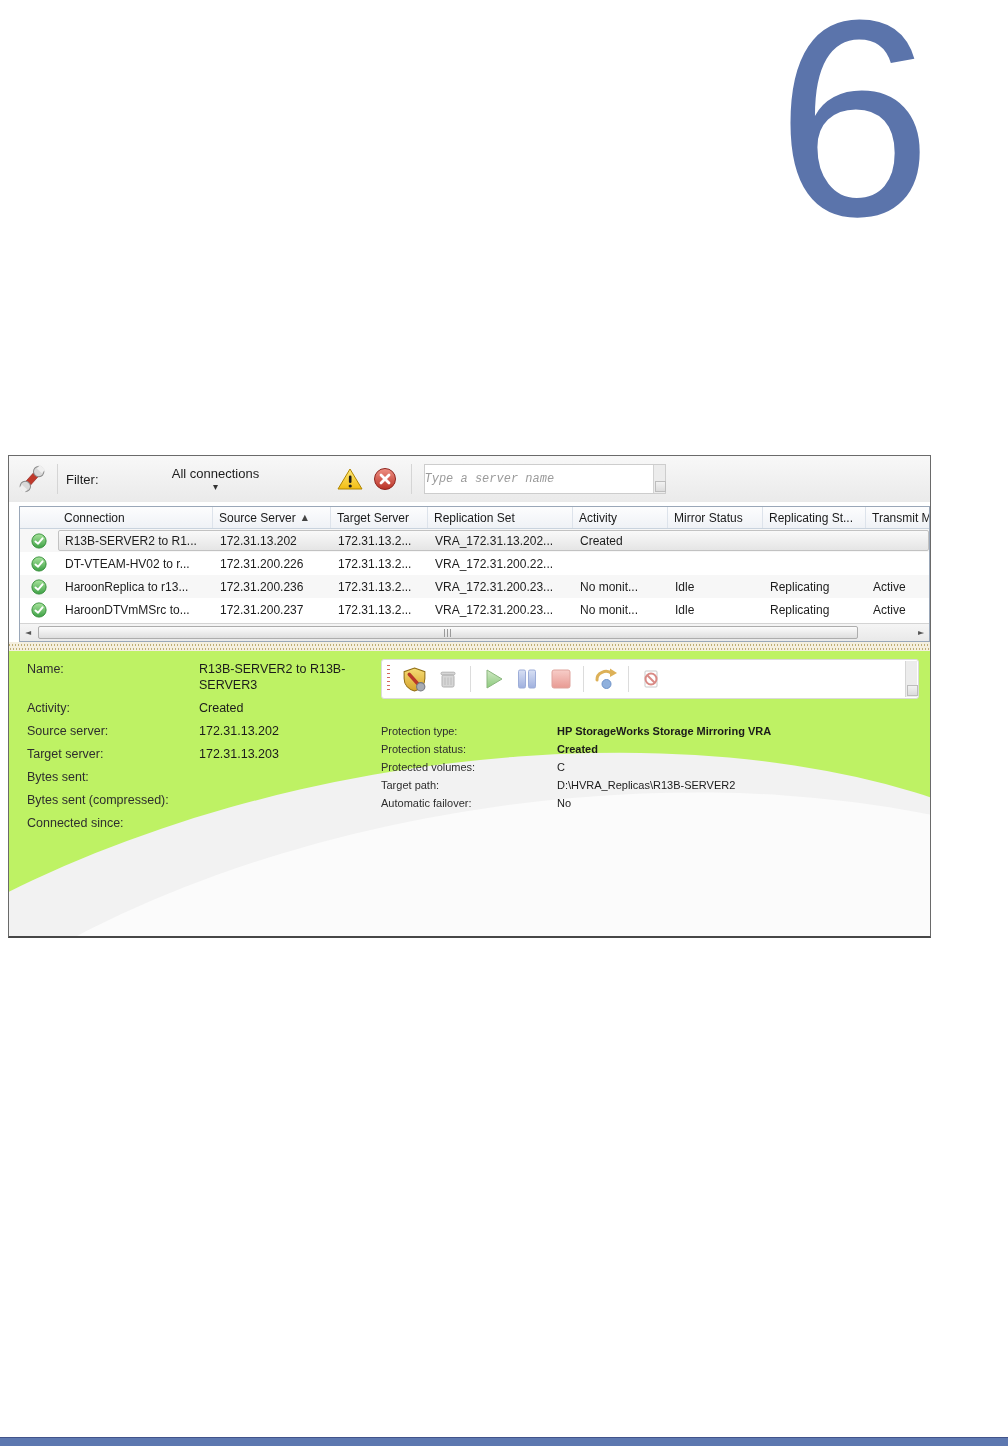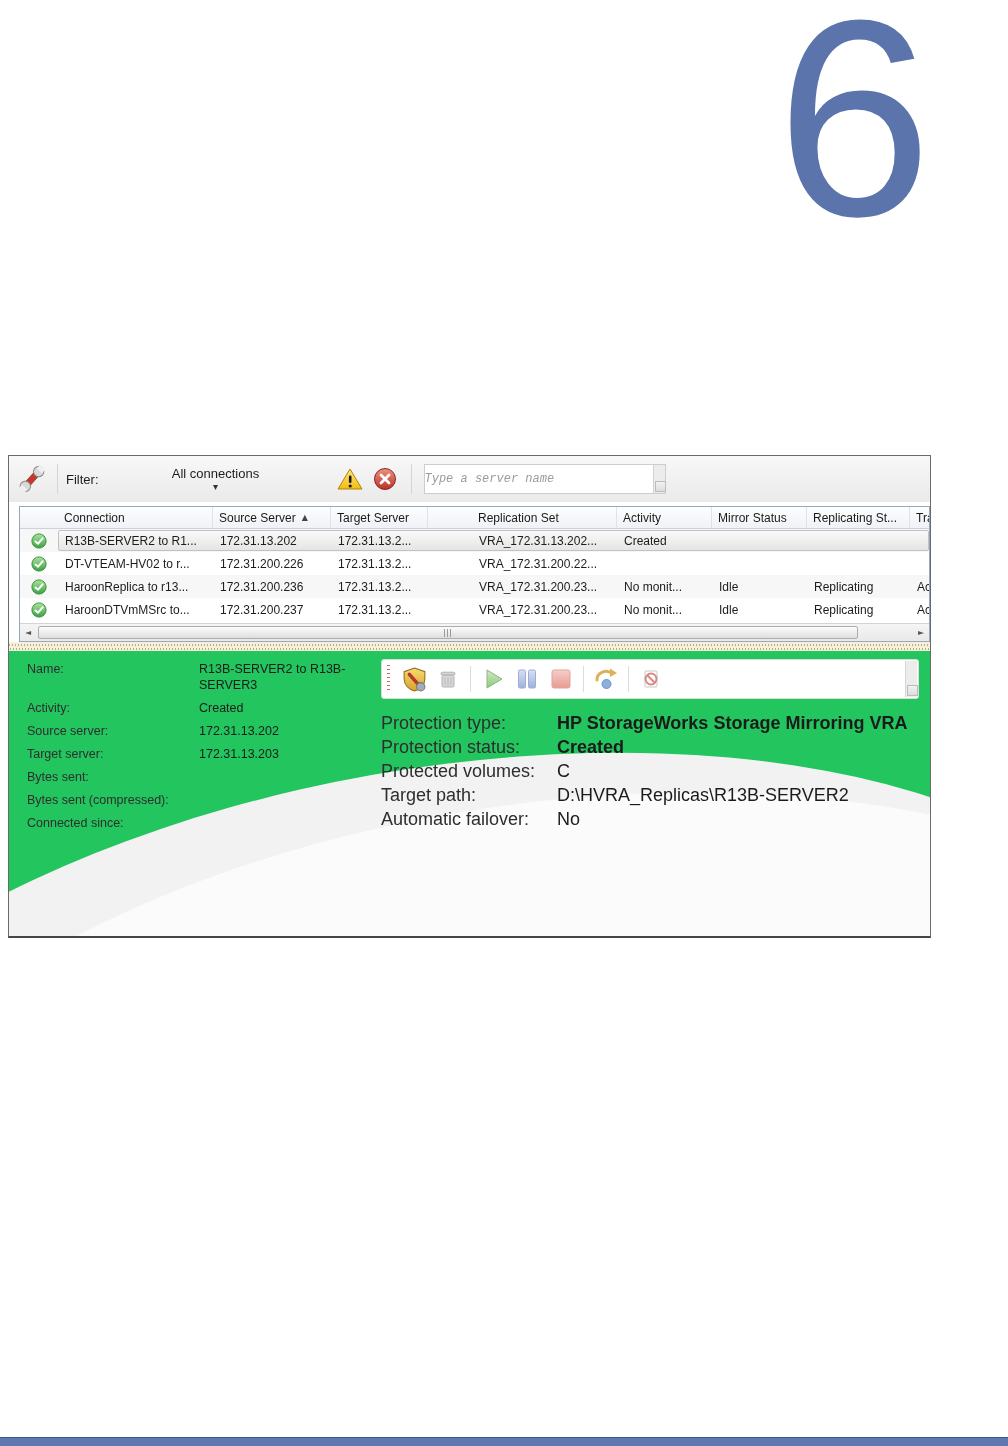--- a/index.html
+++ b/index.html
@@ -60,21 +60,21 @@
   .ghead { display:flex; height:22px; background:linear-gradient(#fdfdfe,#eff2f6); border-bottom:1px solid #c9d3de; }
   .hc {
     font-size:12px; color:#1a1a1a; display:flex; align-items:center; padding-left:6px;
     border-right:1px solid #dde3eb; white-space:nowrap; overflow:hidden; flex:0 0 auto; cursor:default;
   }
   .sort { font-size:8px; margin-left:6px; color:#444; font-family:"DejaVu Sans", sans-serif; }
   .c0 { width:38px; flex:0 0 38px; padding-left:0; justify-content:center; border-right:none; }
   .c1 { width:155px; flex:0 0 155px; }
   .c2 { width:118px; flex:0 0 118px; }
   .c3 { width:97px;  flex:0 0 97px; }
-  .c4 { width:145px; flex:0 0 145px;margin-left:44px; }
+  .c4 { width:145px; flex:0 0 145px; }
   .c5 { width:95px;  flex:0 0 95px; }
   .c6 { width:95px;  flex:0 0 95px; }
   .c7 { width:103px; flex:0 0 103px; }
   .c8 { flex:1 1 auto; min-width:0; border-right:none; }
   .grow { display:flex; height:23px; align-items:center; }
   .grow.shade { background:#f7f7f7; }
   .cells { flex:1; display:flex; align-items:center; height:21px; border:1px solid transparent; min-width:0; }
   .grow.sel .cells {
     background:linear-gradient(#f9f9f9,#e5e5e5); border:1px solid #c2c2c2; border-radius:2px;
   }
@@ -109,21 +109,21 @@
       repeating-linear-gradient(90deg,#bfae74 0 1px, transparent 1px 3px);
     background-size:100% 2px,100% 2px; background-position:0 2px,1px 6px; background-repeat:no-repeat;
   }
   .goldbar {
     height:26px; flex:0 0 26px; display:flex; align-items:center; padding-left:8px;
     background:linear-gradient(#eedfa8 0%, #ddbe70 42%, #cda450 58%, #bf9440 100%);
     border-top:1px solid #f6eed4; border-bottom:1px solid #8e6d22;
   }
   .goldbar span { font-size:13px; font-weight:bold; color:#151515; }
   
-  .details { flex:1 1 auto; position:relative; overflow:hidden; background:#22c55e; }
+  .details { flex:1 1 auto; position:relative; overflow:hidden; background:#bef264; }
   .swoosh-b {
     position:absolute; width:1500px; height:760px; border-radius:50%;
     background:#f2f2f2; left:-320px; top:118px; transform:rotate(-10deg); z-index:0;
   }
   .swoosh-a {
     position:absolute; width:1500px; height:760px; border-radius:50%;
     background:#fbfbfb; left:-210px; top:152px; transform:rotate(-8deg); z-index:0;
   }
   .dleft {
     position:absolute; left:18px; top:10px; width:352px; z-index:1;
@@ -142,22 +142,22 @@
     background:repeating-linear-gradient(#d46a5e 0 1px, transparent 1px 4px);
   }
   .act { width:30px; height:30px; display:flex; align-items:center; justify-content:center; margin:0 2px; }
   .asep { width:1px; height:26px; background:#dcdcdc; margin:0 5px; }
   .bar-nub { position:absolute; right:1px; top:1px; bottom:1px; width:12px; background:#ececec; border-left:1px solid #d6d6d6; }
   .bar-nub::after {
     content:""; position:absolute; bottom:1px; left:1px; width:9px; height:9px;
     background:linear-gradient(#f2f2f2,#dcdcdc); border:1px solid #bdbdbd;
   }
   .dgrid {
-    margin-top:16px; display:grid; grid-template-columns:176px 1fr; row-gap:8px;
-    font-size:18px; line-height:16px;
+    margin-top:24px; display:grid; grid-template-columns:176px 1fr; row-gap:2px;
+    font-size:11px; line-height:16px;
   }
   .dgrid .strong { font-weight:bold; }
   
   .footer-bar {
     position:absolute; left:0; right:0; top:1437px; height:9px;
     background:#5d78b0; border-top:1px solid #42548a;
   }
 </style>
 </head>
 <body>

